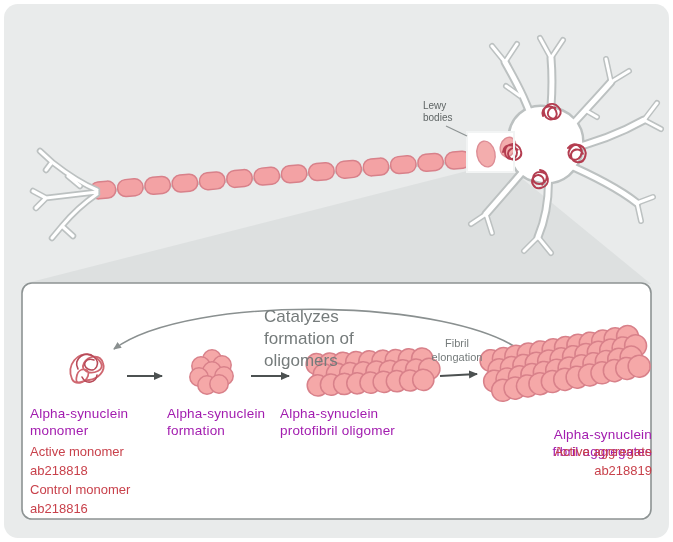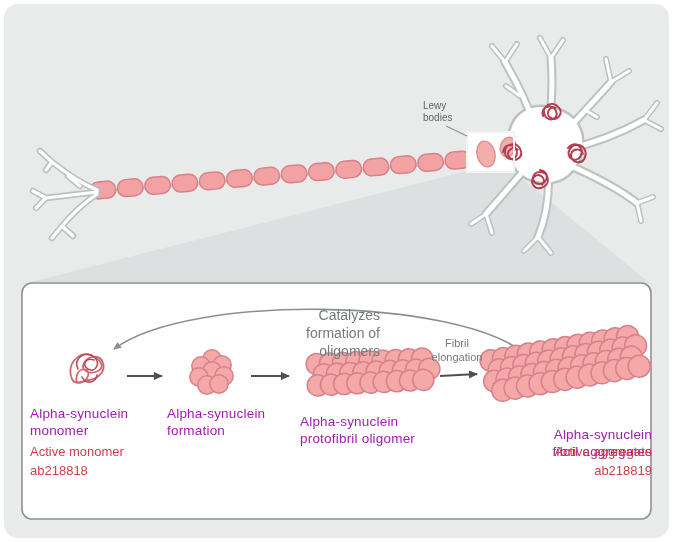--- a/index.html
+++ b/index.html
@@ -15,26 +15,26 @@
   .twf{stroke:#ffffff;stroke-width:3;fill:none;stroke-linecap:round;stroke-linejoin:round}
   .axonline{stroke:#c6caca;stroke-width:2.5;fill:none}
   .cells circle{fill:#f5a8a8;stroke:#d8818a;stroke-width:1.5}
   .myelin rect{fill:#f3a2a4;stroke:#d8818a;stroke-width:1.5}
   .scrib{stroke:#b43d50;stroke-width:1.4;fill:none;stroke-linecap:round}
   .tangle{stroke:#cf6770;stroke-width:1.8;fill:none;stroke-linecap:round}
   .tangle2{stroke:#b84a58;stroke-width:1.6;fill:none;stroke-linecap:round}
   
   .t{position:absolute;font-family:"Liberation Sans",sans-serif;}
   .lewy{left:423px;top:100px;width:48px;font-size:10px;color:#5f6565;line-height:1.18;}
-  .catalyzes{left:264px;top:306px;width:116px;font-size:14px;color:#757b7b;line-height:1.3;text-align:right;}
+  .catalyzes{left:264px;top:306px;width:116px;font-size:17px;color:#757b7b;line-height:1.3;text-align:left;}
   .elong{left:425px;top:336px;width:64px;font-size:11px;color:#757b7b;line-height:1.3;text-align:center;}
   .stage-label{font-size:13.5px;color:#a21caf;line-height:1.28;letter-spacing:.2px;}
   .lbl-monomer{left:30px;top:405px;width:125px;}
   .lbl-oligomer{left:167px;top:405px;width:112px;}
-  .lbl-protofibril{left:300px;top:405px;width:155px;margin-top:8px;}
+  .lbl-protofibril{left:280px;top:405px;width:155px;}
   .lbl-fibril{left:530px;top:426px;width:122px;text-align:right;}
   .subs{font-size:13px;color:#c8414b;line-height:1.45;}
   .subs span{display:block;}
   .subs-left{left:30px;top:443px;width:150px;}
   .subs-right{left:500px;top:443px;width:152px;text-align:right;}
 </style>
 </head>
 <body>
 
 <div class="canvas"></div>
@@ -203,16 +203,17 @@
 <div class="t catalyzes">Catalyzes formation of oligomers</div>
 <div class="t elong">Fibril elongation</div>
 
 <div class="t stage-label lbl-monomer">Alpha-synuclein monomer</div>
 <div class="t stage-label lbl-oligomer">Alpha-synuclein formation</div>
 <div class="t stage-label lbl-protofibril">Alpha-synuclein protofibril oligomer</div>
 <div class="t stage-label lbl-fibril">Alpha-synuclein fibril aggregates</div>
 
 <div class="t subs subs-left">
   <span>Active monomer ab218818</span>
+  <span>Control monomer ab218816</span>
 </div>
 <div class="t subs subs-right">
   <span>Active aggregate ab218819</span>
 </div>
 
 </body></html>

